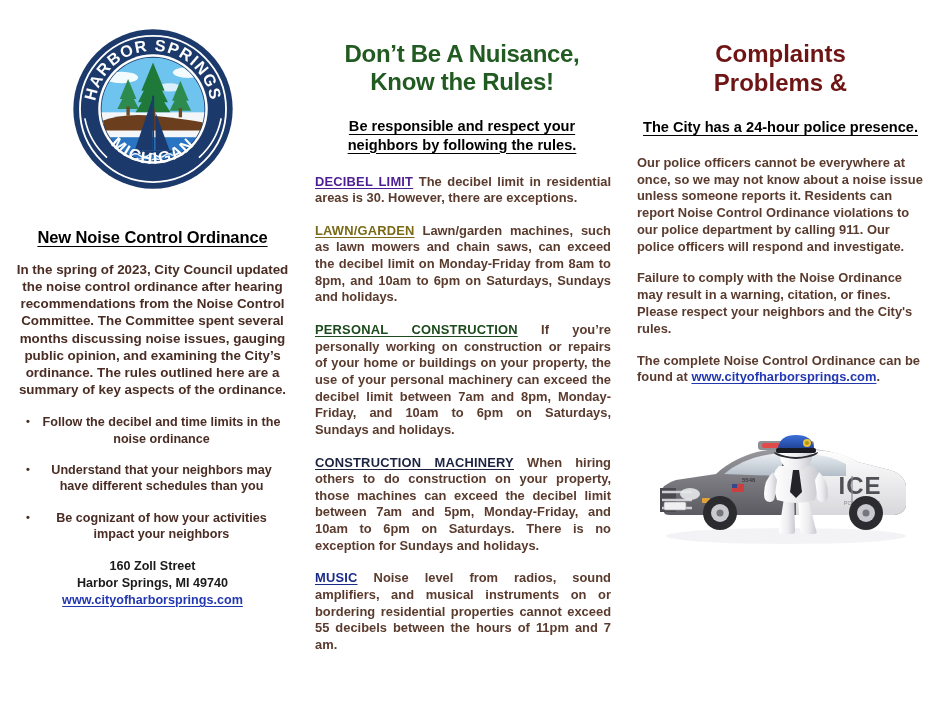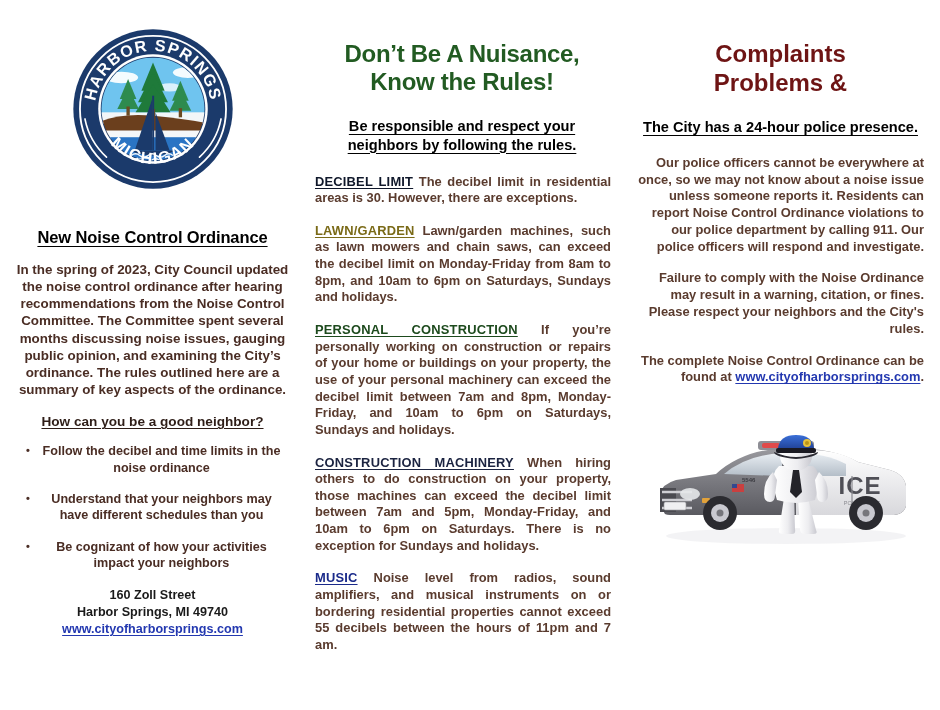--- a/index.html
+++ b/index.html
@@ -137,21 +137,21 @@
     color: #5a3b2e;
     text-align: justify;
     font-weight: bold;
     margin: 0 2px 16px 4px;
   }
   .rule .kw {
     text-decoration: underline;
     text-underline-offset: 2px;
     letter-spacing: 0.2px;
   }
-  .kw-decibel { color: #0f172a; }
+  .kw-decibel { color: #4c1d95; }
   .kw-lawn    { color: #7a6a17; }
   .kw-personal{ color: #1d4a1d; }
   .kw-constr  { color: #1b2340; }
   .kw-music   { color: #1a2a8a; }
 
   
   .right-title {
     text-align: center;
     font-size: 24px;
     font-weight: bold;
@@ -163,21 +163,21 @@
     text-align: center;
     font-size: 14.6px;
     font-weight: bold;
     color: #000000;
     text-decoration: underline;
     text-underline-offset: 2.5px;
     line-height: 1.32;
     margin: 0 2px 18px 2px;
   }
   .right-para {
-    text-align: right;
+    text-align: left;
     font-size: 12.9px;
     font-weight: bold;
     color: #5a3b2e;
     line-height: 1.3;
     margin: 0 0 15px 0;
   }
 
   
   .police-wrap {
     margin-top: 28px;
@@ -264,21 +264,20 @@
           <path d="M 18,112 A 84,84 0 0 0 44,158"></path>
           <path d="M 182,112 A 84,84 0 0 1 156,158"></path>
         </g>
       </svg>
     </div>
 
     <div class="left-title">New Noise Control Ordinance</div>
 
     <div class="left-para">In the spring of 2023, City Council updated the noise control ordinance after hearing recommendations from the Noise Control Committee. The Committee spent several months discussing noise issues, gauging public opinion, and examining the City’s ordinance. The rules outlined here are a summary of key aspects of the ordinance.</div>
 
-    <div class="left-subhead">How can you be a good neighbor?</div>
 
     <ul class="neighbor-list">
       <li>Follow the decibel and time limits in the noise ordinance</li>
       <li>Understand that your neighbors may have different schedules than you</li>
       <li>Be cognizant of how your activities impact your neighbors</li>
     </ul>
 
     <div class="left-footer">
       <div>160 Zoll Street</div>
       <div>Harbor Springs, MI 49740</div>

